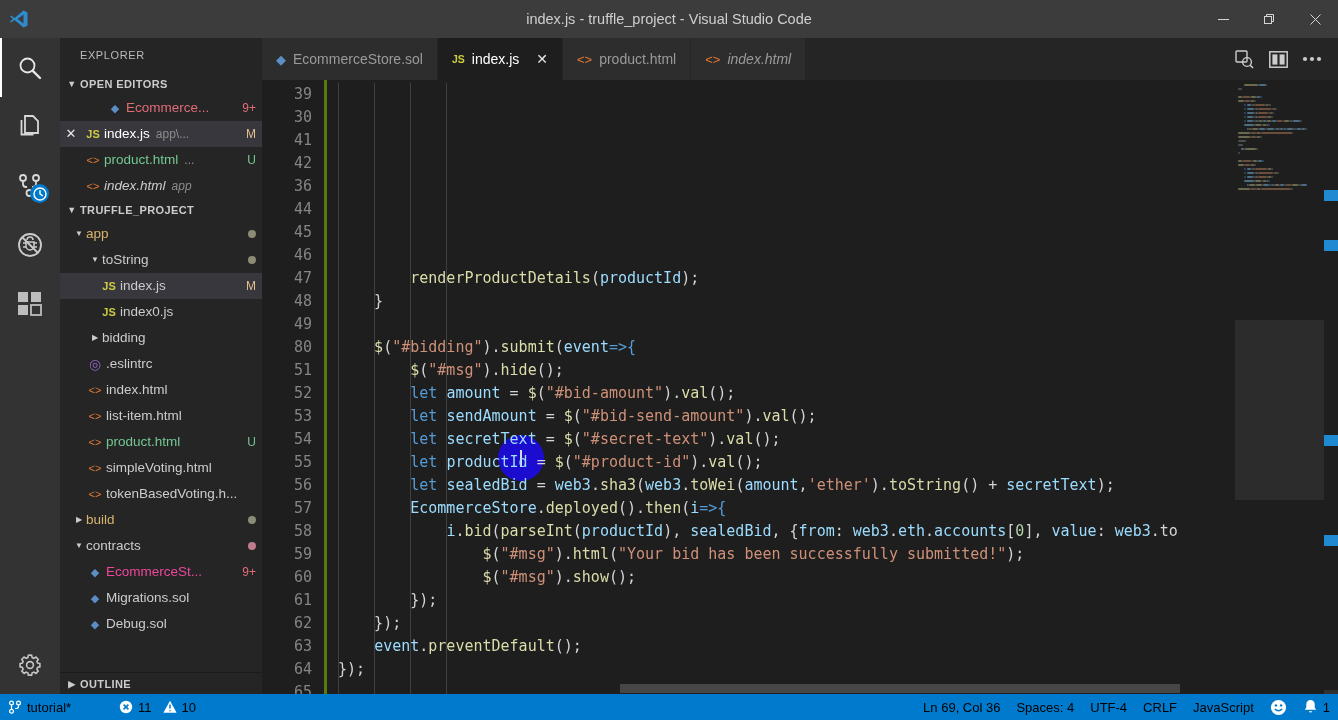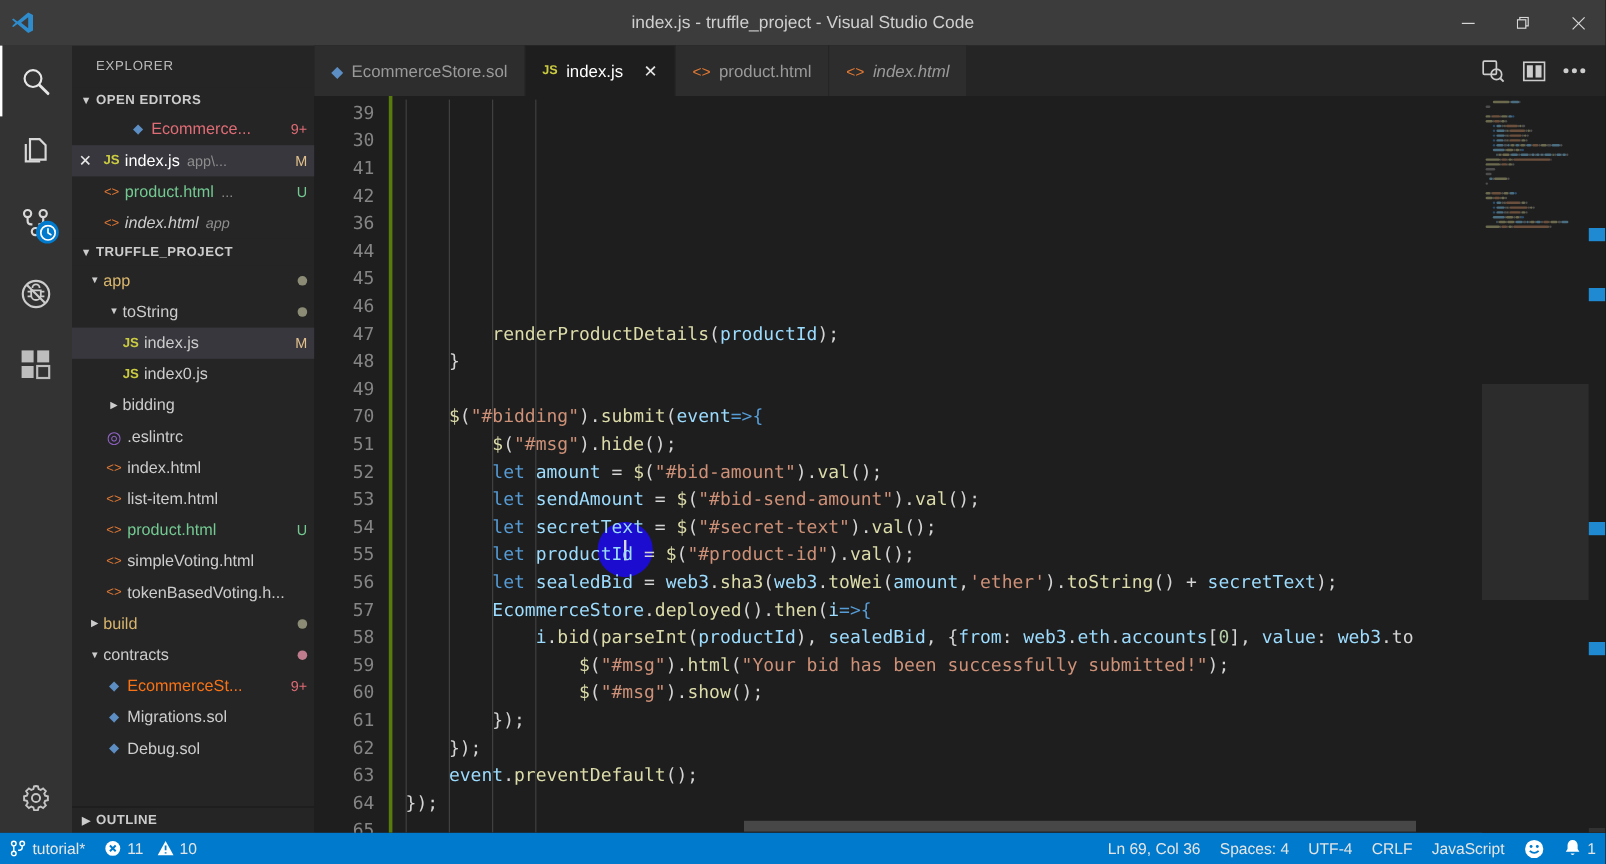--- a/index.html
+++ b/index.html
@@ -224,21 +224,21 @@
   .hscroll {
     position: absolute; left: 330px; right: 103px; bottom: 0; height: 11px;
   }
   .hscroll .thumb { position: absolute; left: 28px; width: 560px; top: 1px; height: 9px; background: rgba(121,121,121,.45); }
 
   
   .statusbar {
     height: 26px; flex: 0 0 26px;
     background: #007acc;
     display: flex; align-items: center;
-    color: #e5e5e5; font-size: 13px;
+    color: #000000; font-size: 13px; gap: 32px;
   }
   .sb-item {
     padding: 0 8px; height: 26px;
     display: flex; align-items: center; gap: 5px;
     white-space: nowrap;
   }
   .sb-right { margin-left: auto; display: flex; align-items: center; }
   .sb-item svg { display:block; }
 </style>
 </head>
@@ -418,21 +418,21 @@
       <span class="label" style="color:#d8b56c">build</span>
       <span class="dot" style="background:#8c8c76"></span>
     </div>
     <div class="tree-row" style="padding-left:12px;">
       <span class="twisty">▼</span>
       <span class="label">contracts</span>
       <span class="dot" style="background:#c07c8d"></span>
     </div>
     <div class="tree-row" style="padding-left:24px;">
       <span class="ficon sol-ico">◆</span>
-      <span class="label" style="color:#f97316">EcommerceSt...</span>
+      <span class="label" style="color:#ec4899">EcommerceSt...</span>
       <span class="badge" style="color:#e06c75">9+</span>
     </div>
     <div class="tree-row" style="padding-left:24px;">
       <span class="ficon sol-ico">◆</span>
       <span class="label">Migrations.sol</span>
     </div>
     <div class="tree-row" style="padding-left:24px;">
       <span class="ficon sol-ico">◆</span>
       <span class="label">Debug.sol</span>
     </div>
@@ -495,21 +495,21 @@
             <div>30</div>
             <div>41</div>
             <div>42</div>
             <div>36</div>
             <div>44</div>
             <div>45</div>
             <div>46</div>
             <div>47</div>
             <div>48</div>
             <div>49</div>
-            <div>70</div>
+            <div>80</div>
             <div>51</div>
             <div>52</div>
             <div>53</div>
             <div>54</div>
             <div>55</div>
             <div>56</div>
             <div>57</div>
             <div>58</div>
             <div>59</div>
             <div>60</div>

